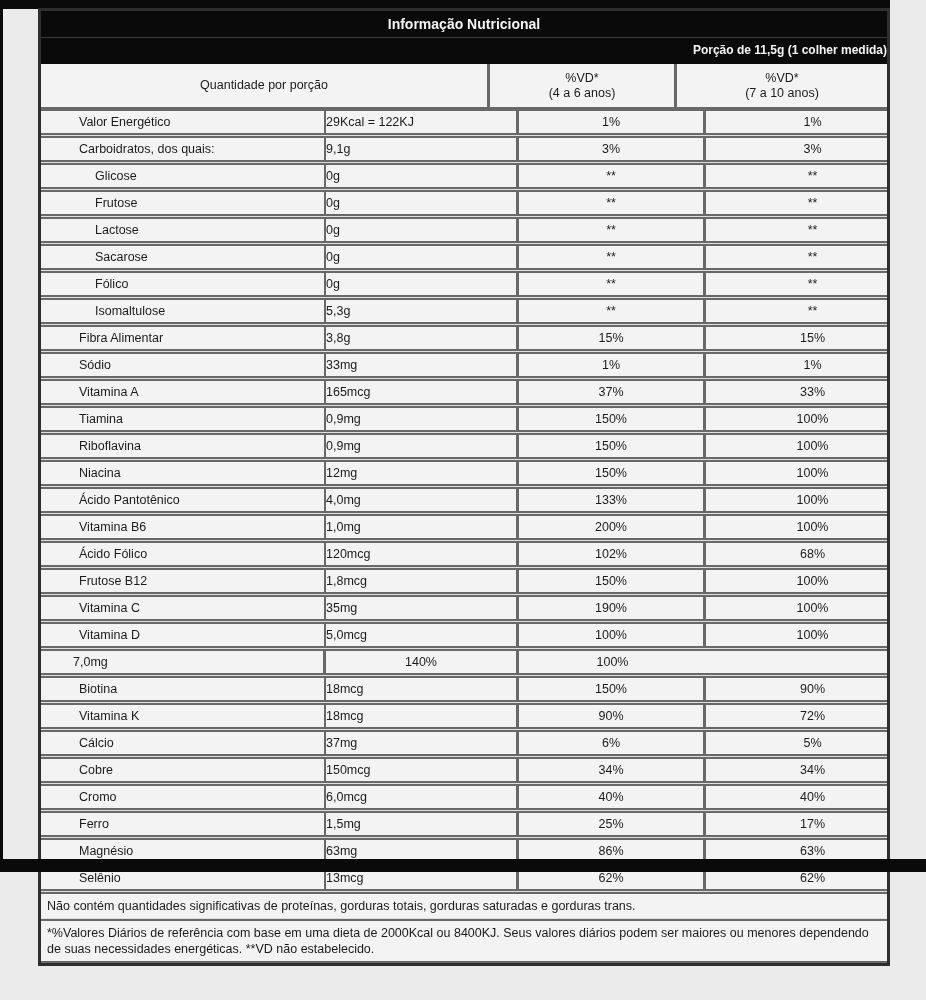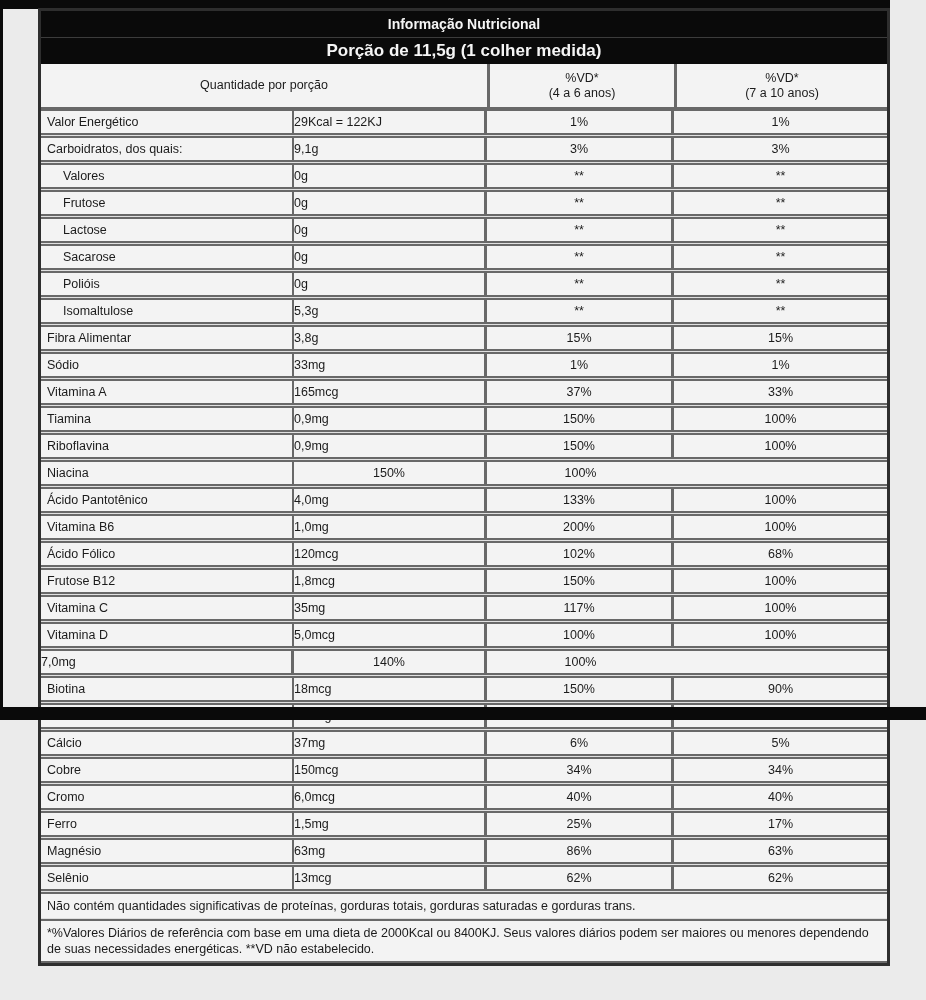--- a/index.html
+++ b/index.html
@@ -7,56 +7,56 @@
     --cell_bg:#f3f3f3; --border:#686868; --outer_border:#2e2e2e; --text:#1b1b1b;
   }
   *{margin:0;padding:0;box-sizing:border-box;}
   html,body{width:926px;height:1000px;}
   body{
     font-family:"Liberation Sans", sans-serif;
     background:var(--page_bg);
     color:var(--text);
     overflow:hidden;
   }
-  .sheet{position:relative;width:926px;height:720px;background:var(--page_bg);}
+  .sheet{position:relative;width:926px;height:872px;background:var(--page_bg);}
   .left-strip{position:absolute;left:0;top:0;width:3px;height:100%;background:var(--band_bg);}
   .top-bar{position:absolute;left:0;top:0;width:890px;height:9px;background:var(--band_bg);}
   .bottom-bar{position:absolute;left:0;bottom:0;width:926px;height:13px;background:var(--band_bg);}
 
   .nutrition-table{
     position:absolute;left:38px;top:8px;width:852px;
     border:3px solid var(--outer_border);
     background:#dedede;
   }
   .title-band{
     background:var(--band_bg);color:var(--band_text);
     height:53px;display:flex;flex-direction:column;justify-content:center;
     text-align:center;font-weight:bold;
   }
   .title-band .t1{font-size:14px;line-height:25px;}
-  .title-band .t2{font-size:17px;line-height:25px;border-top:1px solid #3c3c3c;}
+  .title-band .t2{font-size:12px;line-height:25px;border-top:1px solid #3c3c3c;text-align:right;}
 
   .header-row{
     display:grid;grid-template-columns:446px 187px 213px;
     height:45px;background:var(--cell_bg);
     border-bottom:2px solid var(--border);
   }
   .header-cell{
     display:flex;flex-direction:column;justify-content:center;align-items:center;
     font-size:12.5px;line-height:15px;text-align:center;
   }
   .header-cell.bl{border-left:3px solid var(--border);}
 
   .rows{background:#e0e0e0;}
   .row{
     display:grid;grid-template-columns:253px 193px 187px 213px;
     background:var(--cell_bg);
     border-top:2px solid var(--border);
     border-bottom:2px solid var(--border);
-    margin-bottom:1px;height:26px;
+    margin-bottom:1px;height:26px;padding-left:32px;
   }
   .cell{
     font-size:12.5px;line-height:22px;height:22px;
     white-space:nowrap;overflow:hidden;
   }
   .cell.name{padding-left:6px;text-align:left;border-right:2px solid var(--border);}
   .cell.name.indent{padding-left:22px;}
   .cell.qty{text-align:left;border-right:3px solid var(--border);}
   .cell.vd{text-align:center;}
   .cell.vd.mid{border-right:3px solid var(--border);}
@@ -107,21 +107,21 @@
   </div>
 
   <div class="row">
     <div class="cell name">Carboidratos, dos quais:</div>
     <div class="cell qty">9,1g</div>
     <div class="cell vd mid">3%</div>
     <div class="cell vd">3%</div>
   </div>
 
   <div class="row">
-    <div class="cell name indent">Valores</div>
+    <div class="cell name indent">Glicose</div>
     <div class="cell qty">0g</div>
     <div class="cell vd mid">**</div>
     <div class="cell vd">**</div>
   </div>
 
   <div class="row">
     <div class="cell name indent">Frutose</div>
     <div class="cell qty">0g</div>
     <div class="cell vd mid">**</div>
     <div class="cell vd">**</div>
@@ -135,21 +135,21 @@
   </div>
 
   <div class="row">
     <div class="cell name indent">Sacarose</div>
     <div class="cell qty">0g</div>
     <div class="cell vd mid">**</div>
     <div class="cell vd">**</div>
   </div>
 
   <div class="row">
-    <div class="cell name indent">Polióis</div>
+    <div class="cell name indent">Fólico</div>
     <div class="cell qty">0g</div>
     <div class="cell vd mid">**</div>
     <div class="cell vd">**</div>
   </div>
 
   <div class="row">
     <div class="cell name indent">Isomaltulose</div>
     <div class="cell qty">5,3g</div>
     <div class="cell vd mid">**</div>
     <div class="cell vd">**</div>
@@ -185,20 +185,21 @@
 
   <div class="row">
     <div class="cell name">Riboflavina</div>
     <div class="cell qty">0,9mg</div>
     <div class="cell vd mid">150%</div>
     <div class="cell vd">100%</div>
   </div>
 
   <div class="row">
     <div class="cell name">Niacina</div>
+    <div class="cell qty">12mg</div>
     <div class="cell vd mid">150%</div>
     <div class="cell vd">100%</div>
   </div>
 
   <div class="row">
     <div class="cell name">Ácido Pantotênico</div>
     <div class="cell qty">4,0mg</div>
     <div class="cell vd mid">133%</div>
     <div class="cell vd">100%</div>
   </div>
@@ -220,21 +221,21 @@
   <div class="row">
     <div class="cell name">Frutose B12</div>
     <div class="cell qty">1,8mcg</div>
     <div class="cell vd mid">150%</div>
     <div class="cell vd">100%</div>
   </div>
 
   <div class="row">
     <div class="cell name">Vitamina C</div>
     <div class="cell qty">35mg</div>
-    <div class="cell vd mid">117%</div>
+    <div class="cell vd mid">190%</div>
     <div class="cell vd">100%</div>
   </div>
 
   <div class="row">
     <div class="cell name">Vitamina D</div>
     <div class="cell qty">5,0mcg</div>
     <div class="cell vd mid">100%</div>
     <div class="cell vd">100%</div>
   </div>
 

